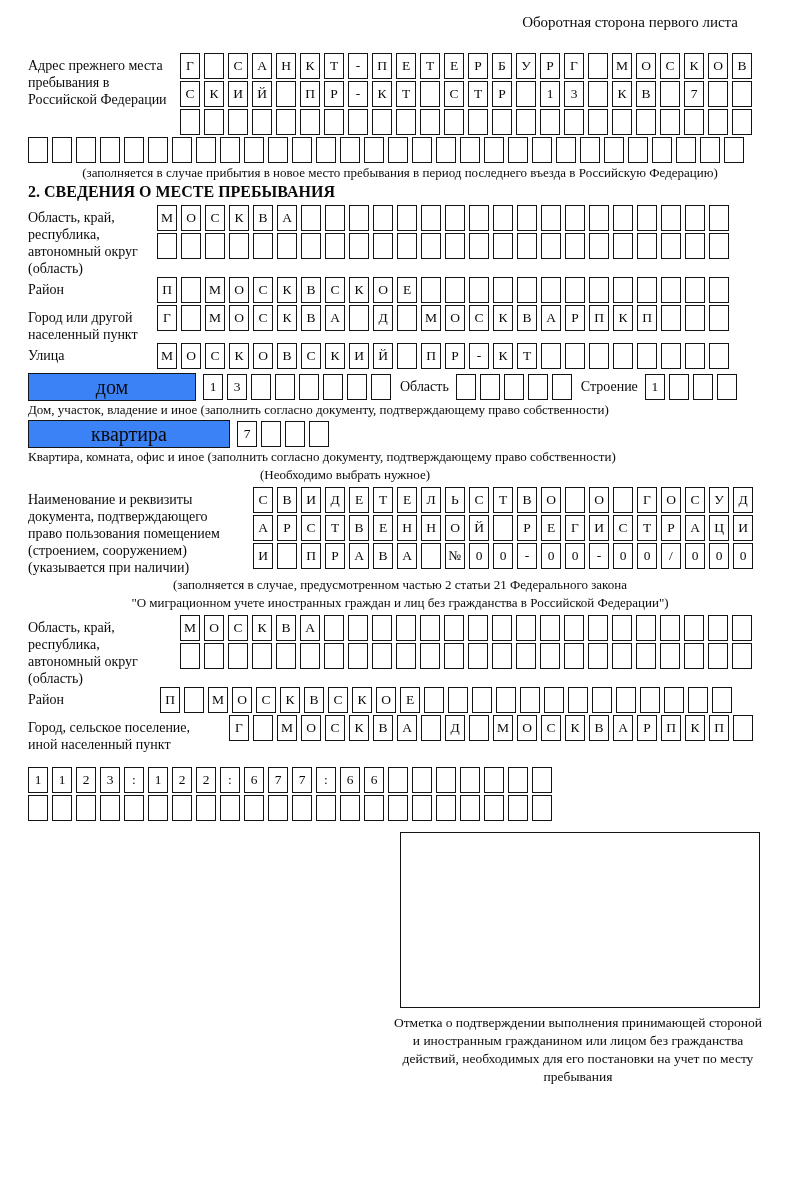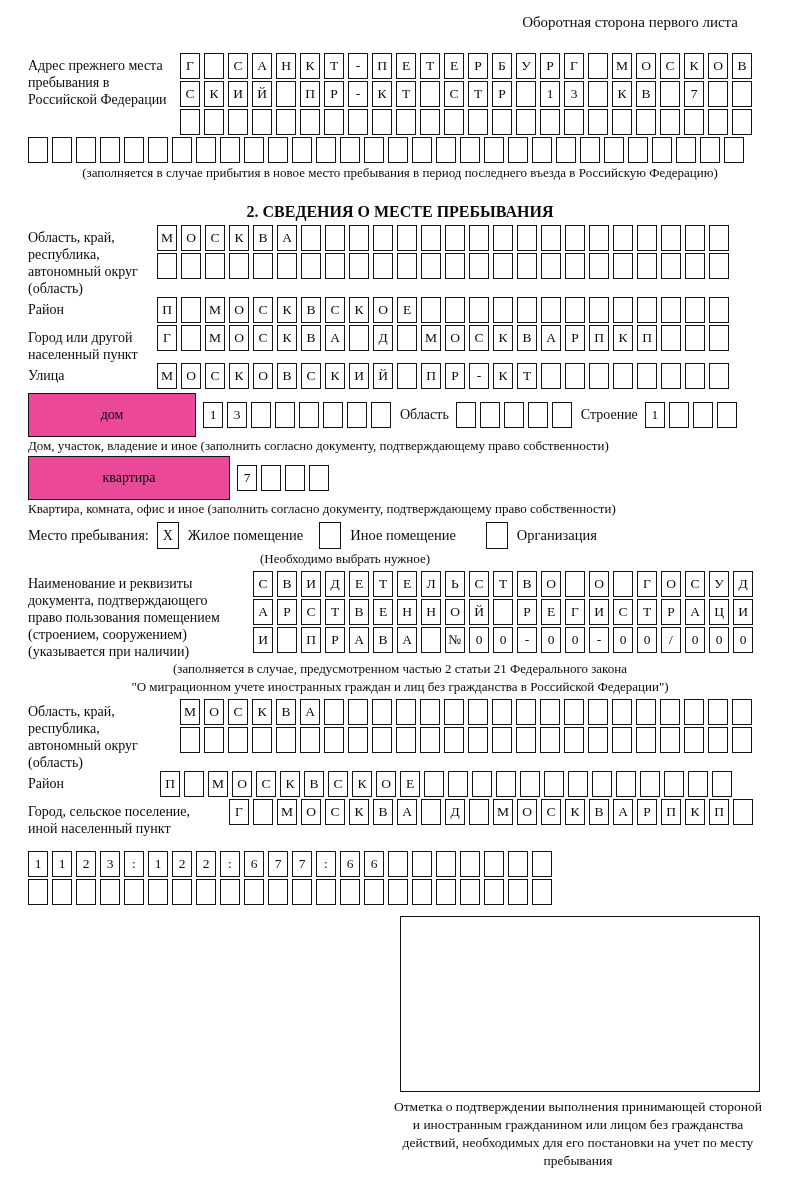--- a/index.html
+++ b/index.html
@@ -9,25 +9,25 @@
   .hdr-note{text-align:right;font-size:15px;padding-right:34px;margin-bottom:22px;}
   .group{display:flex;align-items:flex-start;}
   .flabel{flex:0 0 var(--lw,130px);width:var(--lw,130px);box-sizing:border-box;
           padding:4px 8px 0 0;font-size:14px;line-height:17px;}
   .rows{flex:1 1 auto;}
   .cellrow{display:flex;gap:4px;margin-bottom:2px;}
   .cell{box-sizing:border-box;flex:0 0 20px;width:20px;height:26px;border:1.7px solid #141414;
         display:flex;align-items:center;justify-content:center;font-size:13.5px;background:#fff;}
   .caption{font-size:13px;line-height:16px;margin:1px 0 2px 0;}
   .caption.center{text-align:center;}
-  .h2title{text-align:center;font-weight:bold;font-size:16px;margin:22px 0 4px 0;}
+  .h2title{font-weight:bold;font-size:16px;margin:2px 0 4px 0;}
   .h3title{text-align:center;font-weight:bold;font-size:15px;margin:7px 0 3px 0;}
   .inline-row{display:flex;align-items:center;margin:2px 0 1px 0;}
-  .typebox{box-sizing:border-box;height:44px;border:1.7px solid #141414;display:flex;
-           align-items:center;justify-content:center;font-size:14px;margin-right:7px;background:#ec4899;}
+  .typebox{box-sizing:border-box;height:28px;border:1.7px solid #141414;display:flex;
+           align-items:center;justify-content:center;font-size:20px;margin-right:7px;background:#3b82f6;}
   .typebox.house{width:168px;}
   .typebox.flat{width:202px;}
   .mini-label{font-size:14px;margin:0 7px 0 9px;white-space:nowrap;}
   .checkbox{box-sizing:border-box;width:22px;height:27px;border:1.7px solid #141414;display:inline-flex;
             align-items:center;justify-content:center;font-size:14px;background:#fff;}
   .stay-row{display:flex;align-items:center;margin-top:5px;font-size:14.5px;}
   .stay-row .opt-label{margin:0 16px 0 9px;}
   .stay-note{font-size:13px;margin:2px 0 3px 152px;width:330px;text-align:center;}
   .stamp-wrap{width:372px;margin-left:auto;margin-top:9px;margin-right:8px;}
   .stamp-box{box-sizing:border-box;width:360px;height:176px;border:1.7px solid #141414;margin-left:8px;background:#fff;}
@@ -347,29 +347,20 @@
     <div class="typebox flat">квартира</div>
     <div class="cellrow" style="margin-bottom:0">
         <span class="cell">7</span>
         <span class="cell"></span>
         <span class="cell"></span>
         <span class="cell"></span>
       </div>
   </div>
   <div class="caption">Квартира, комната, офис и иное (заполнить согласно документу, подтверждающему право собственности)</div>
 
-  <div class="stay-row">
-    <span>Место пребывания:</span>
-    <span class="checkbox" style="margin-left:8px">X</span>
-    <span class="opt-label">Жилое помещение</span>
-    <span class="checkbox"></span>
-    <span class="opt-label">Иное помещение</span>
-    <span class="checkbox" style="margin-left:14px"></span>
-    <span class="opt-label">Организация</span>
-  </div>
   <div class="stay-note">(Необходимо выбрать нужное)</div>
 
   <div class="group mt4" style="--lw:225px">
     <div class="flabel">Наименование и реквизиты документа, подтверждающего право пользования помещением (строением, сооружением) (указывается при наличии)</div>
     <div class="rows">
       <div class="cellrow">
           <span class="cell">С</span>
           <span class="cell">В</span>
           <span class="cell">И</span>
           <span class="cell">Д</span>

